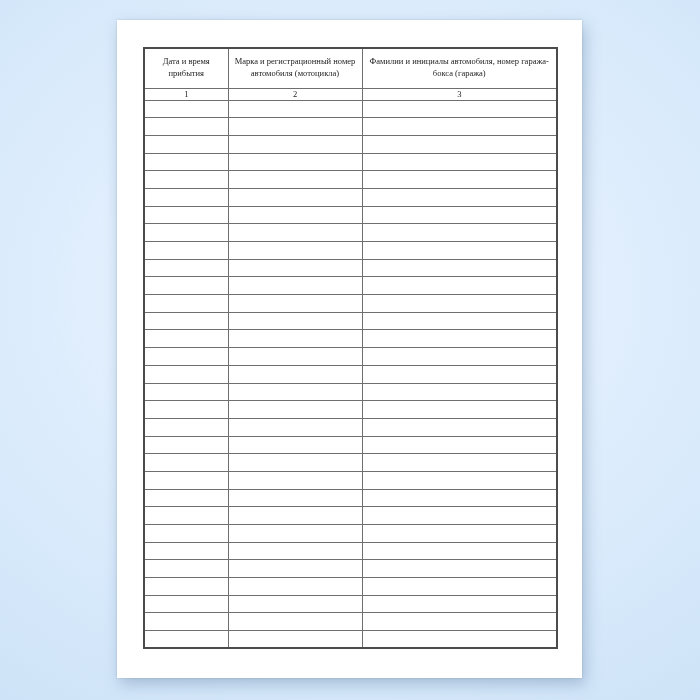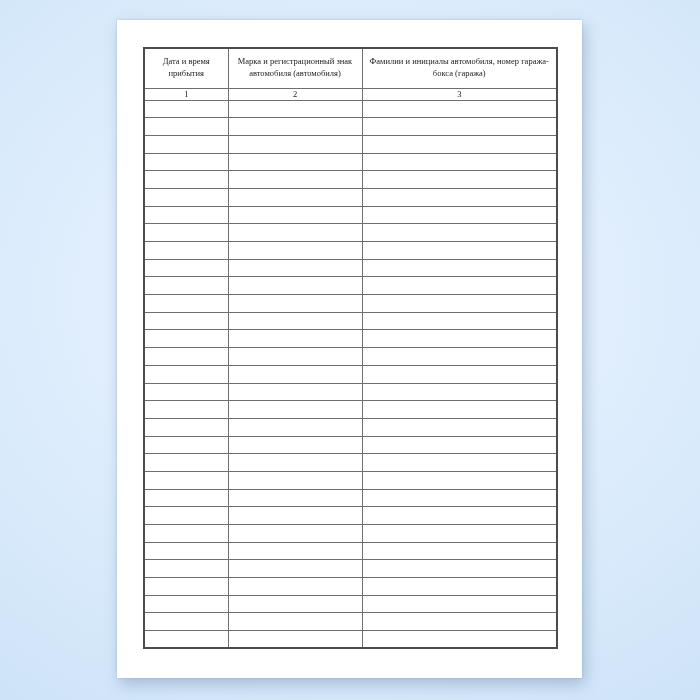--- a/index.html
+++ b/index.html
@@ -67,21 +67,21 @@
 <div class="page">
   <table class="form-table">
     <colgroup>
       <col style="width:84px">
       <col style="width:134px">
       <col style="width:195px">
     </colgroup>
     <thead>
       <tr class="header-row">
         <th>Дата и время прибытия</th>
-        <th>Марка и регистрационный знак автомобиля (автомобиля)</th>
+        <th>Марка и регистрационный номер автомобиля (мотоцикла)</th>
         <th>Фамилии и инициалы автомобиля, номер гаража-бокса (гаража)</th>
       </tr>
       <tr class="number-row">
         <td>1</td>
         <td>2</td>
         <td>3</td>
       </tr>
     </thead>
     <tbody>
         <tr class="empty-row">

